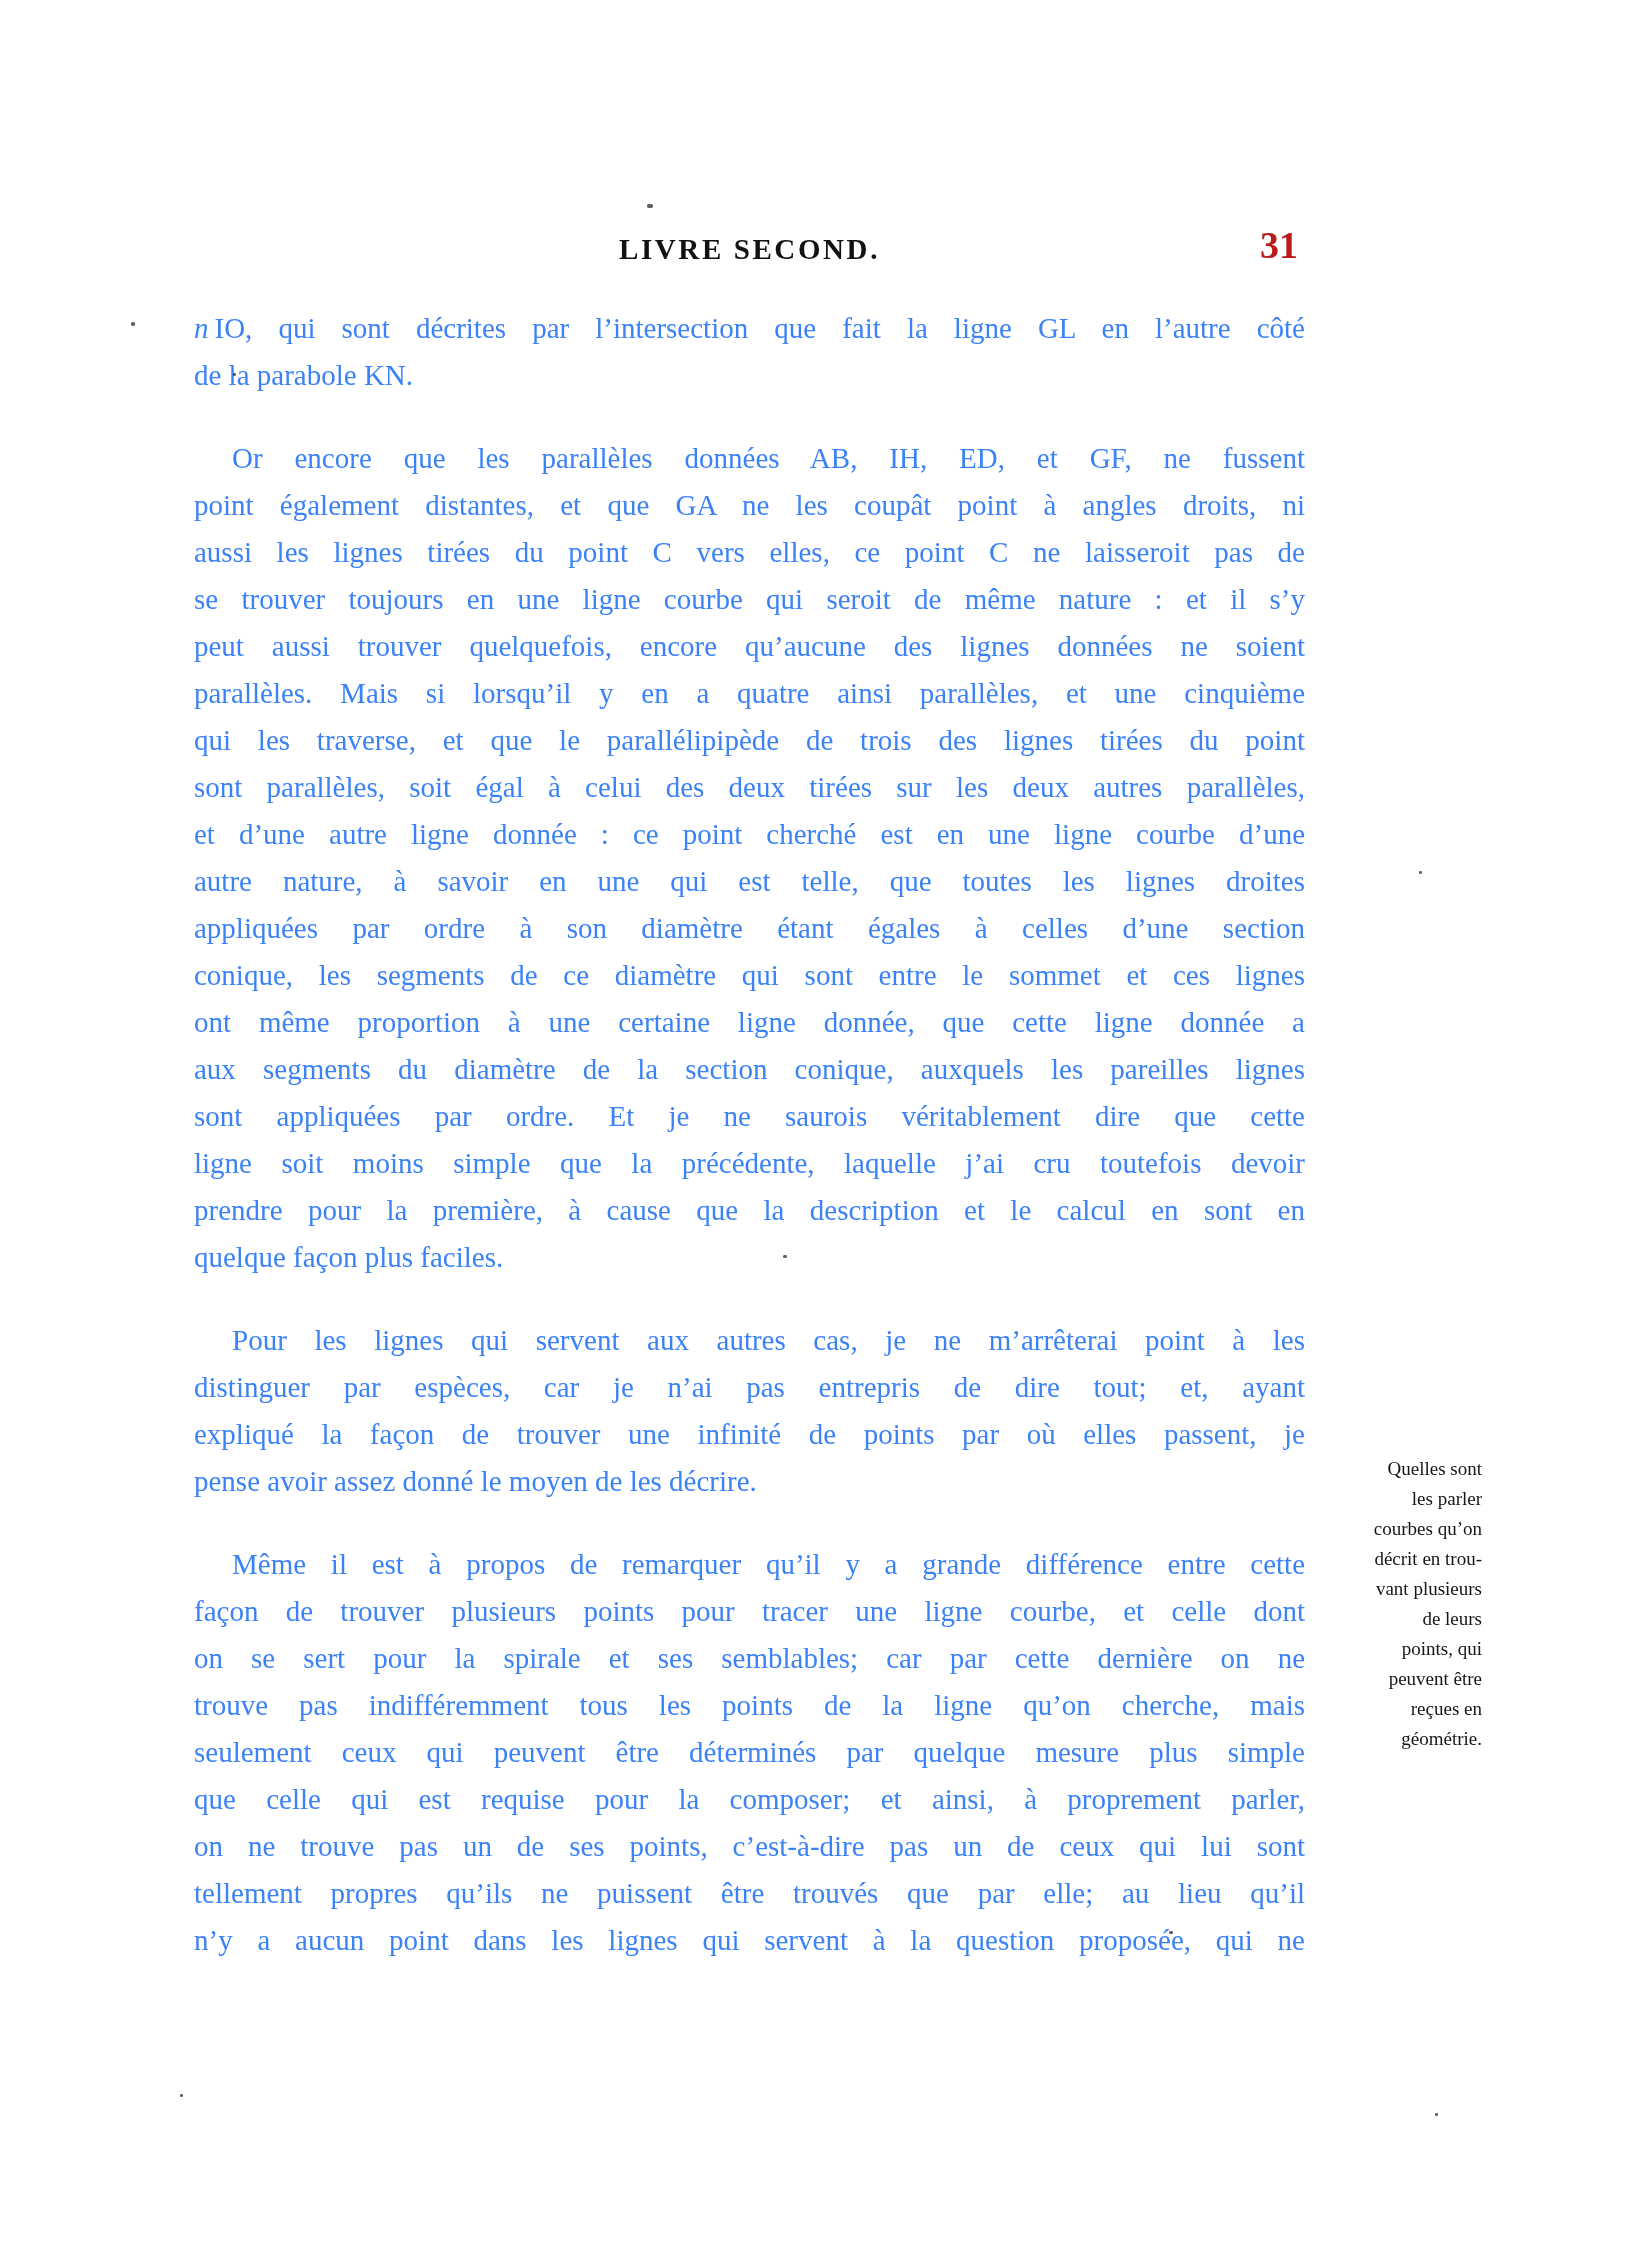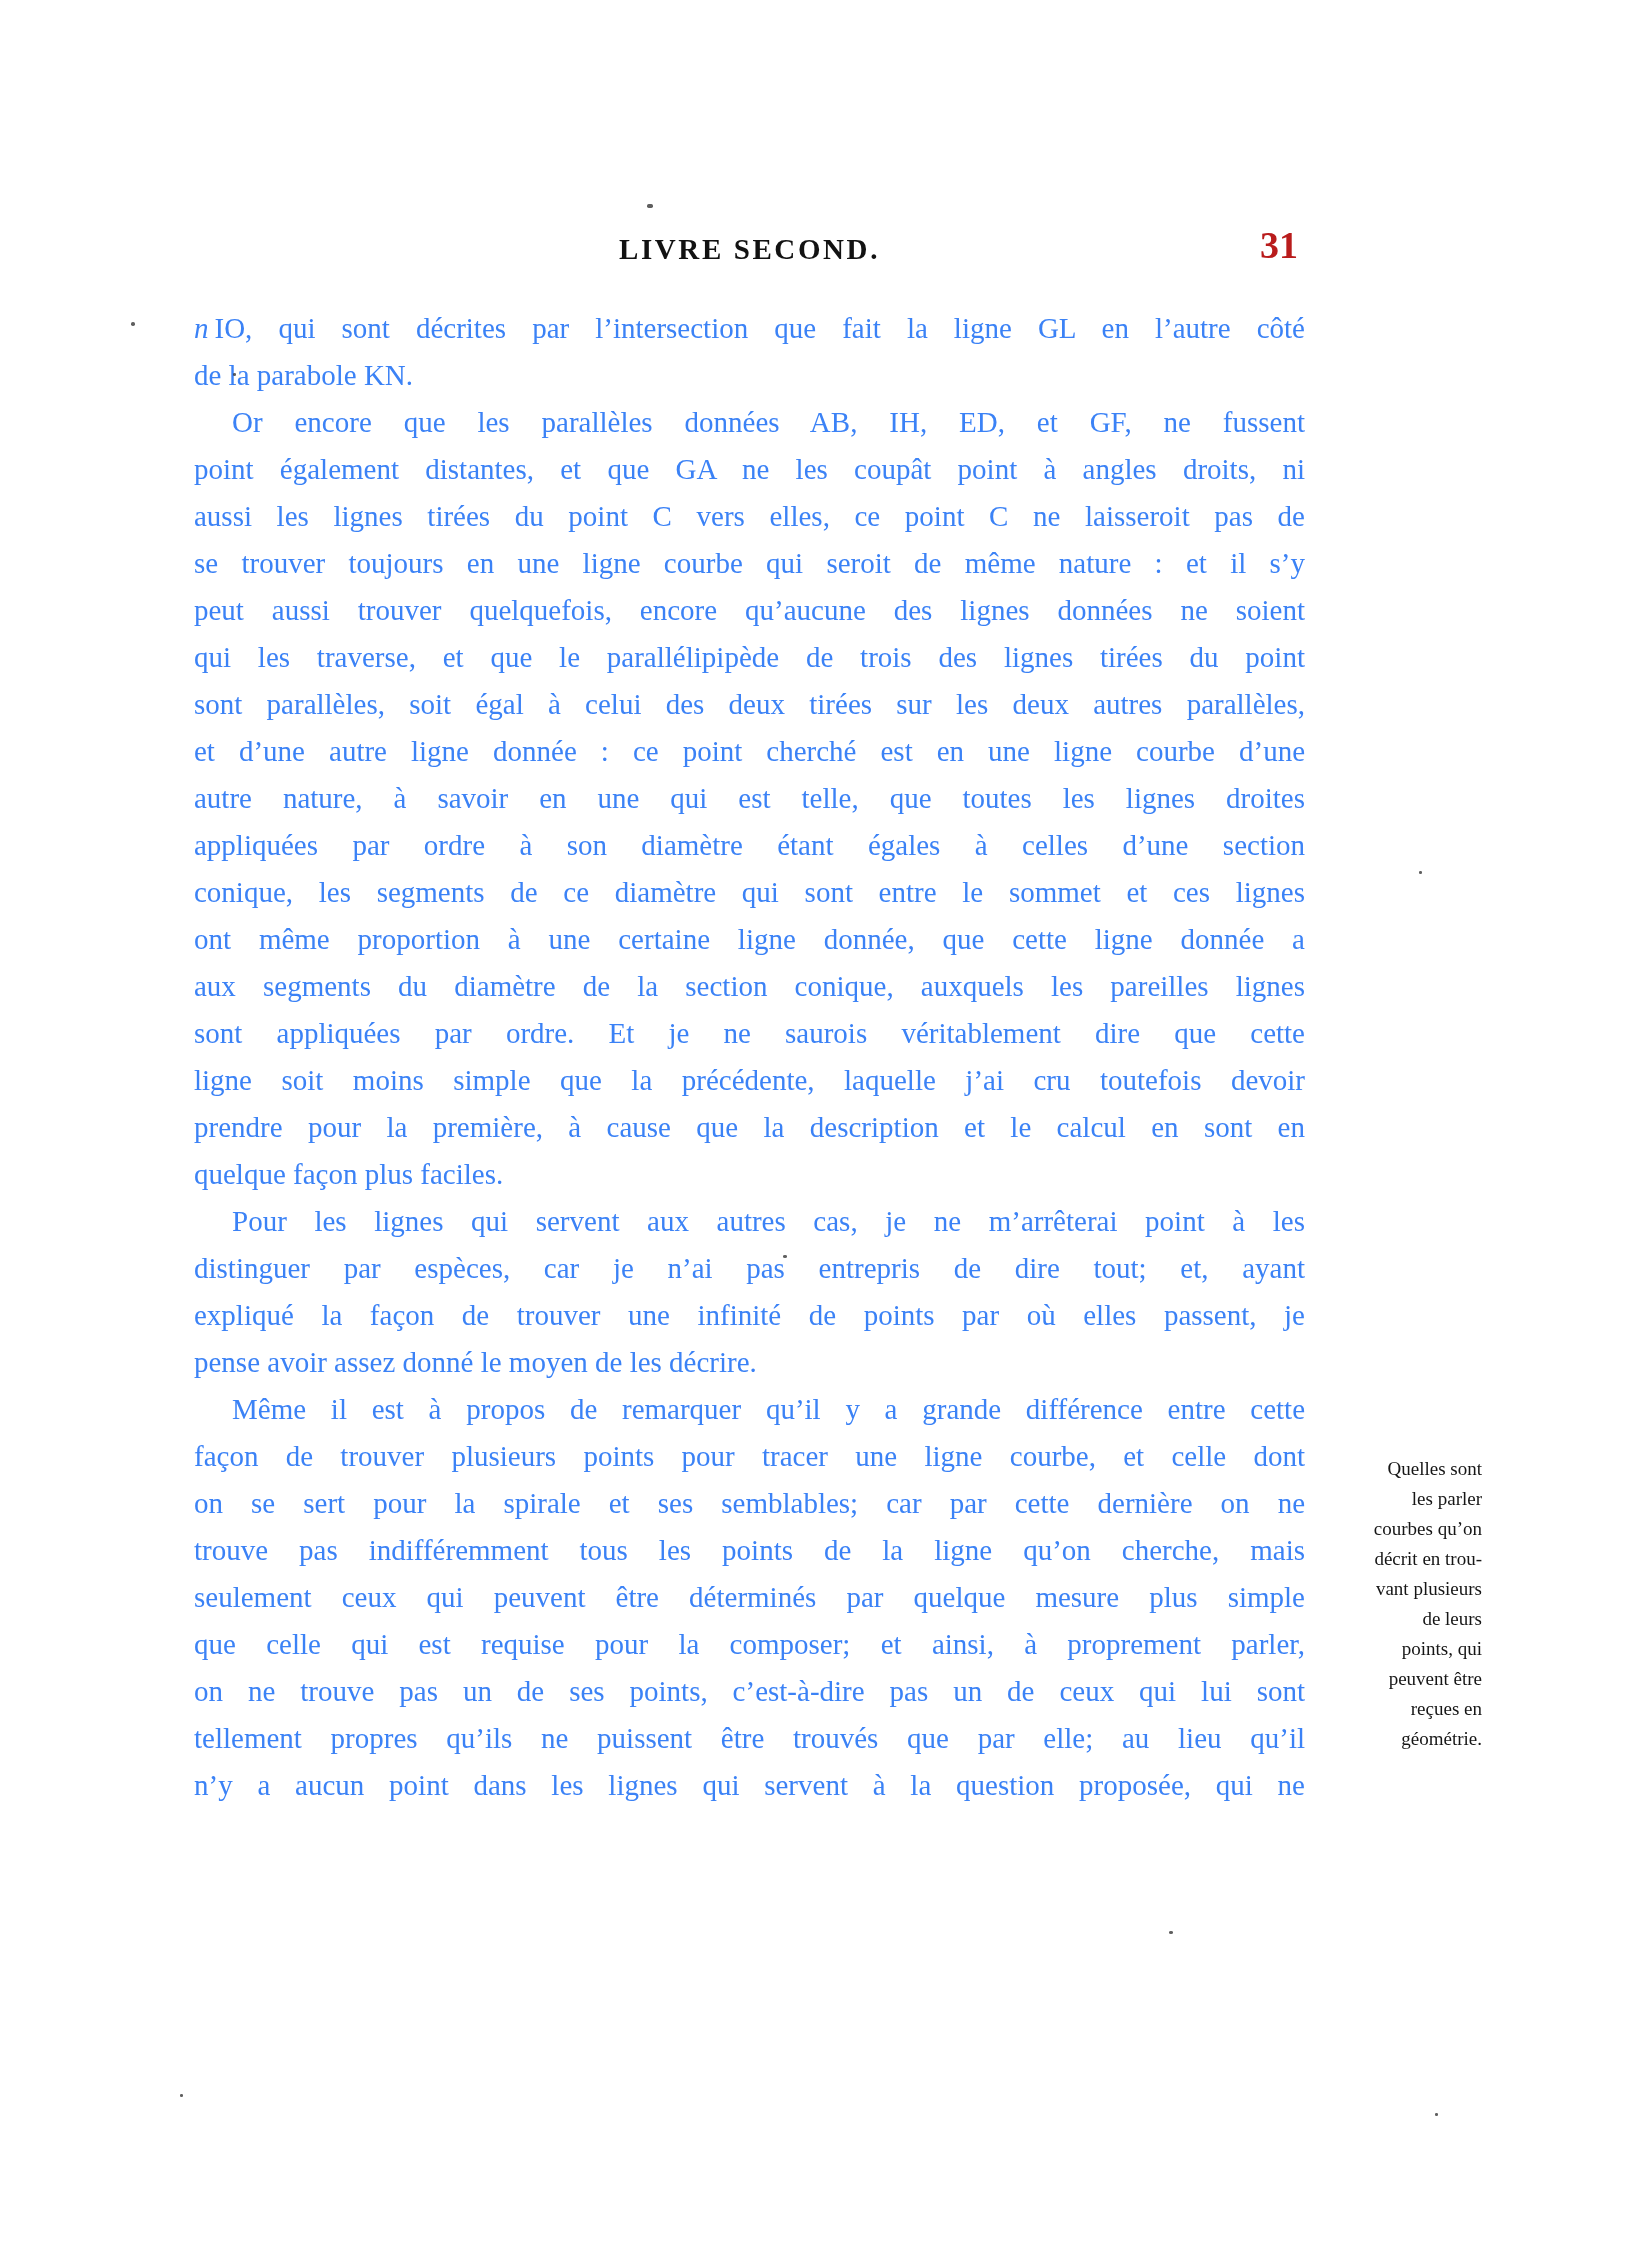--- a/index.html
+++ b/index.html
@@ -56,20 +56,21 @@
     text-align: justify;
     text-align-last: justify;
     height: 47px;
     overflow: visible;
   }
   .line.para-end {
     text-align-last: left;
   }
   .line.indent {
     text-indent: 38px;
+    margin-top: 36px;
   }
   .ital {
     font-style: italic;
     margin-right: 6px;
   }
   .margin-note {
     position: absolute;
     left: 1316px;
     top: 1454px;
     width: 166px;
@@ -112,20 +113,21 @@
       <div class="line"><span class="ital">n</span><span>IO, qui sont décrites par l’intersection que fait la ligne GL en l’autre côté</span></div>
       <div class="line para-end">de la parabole KN.</div>
     </div>
 
     <div>
       <div class="line indent">Or encore que les parallèles données AB, IH, ED, et GF, ne fussent</div>
       <div class="line">point également distantes, et que GA ne les coupât point à angles droits, ni</div>
       <div class="line">aussi les lignes tirées du point C vers elles, ce point C ne laisseroit pas de</div>
       <div class="line">se trouver toujours en une ligne courbe qui seroit de même nature : et il s’y</div>
       <div class="line">peut aussi trouver quelquefois, encore qu’aucune des lignes données ne soient</div>
+      <div class="line">parallèles. Mais si lorsqu’il y en a quatre ainsi parallèles, et une cinquième</div>
       <div class="line">qui les traverse, et que le parallélipipède de trois des lignes tirées du point</div>
       <div class="line">sont parallèles, soit égal à celui des deux tirées sur les deux autres parallèles,</div>
       <div class="line">et d’une autre ligne donnée : ce point cherché est en une ligne courbe d’une</div>
       <div class="line">autre nature, à savoir en une qui est telle, que toutes les lignes droites</div>
       <div class="line">appliquées par ordre à son diamètre étant égales à celles d’une section</div>
       <div class="line">conique, les segments de ce diamètre qui sont entre le sommet et ces lignes</div>
       <div class="line">ont même proportion à une certaine ligne donnée, que cette ligne donnée a</div>
       <div class="line">aux segments du diamètre de la section conique, auxquels les pareilles lignes</div>
       <div class="line">sont appliquées par ordre. Et je ne saurois véritablement dire que cette</div>
       <div class="line">ligne soit moins simple que la précédente, laquelle j’ai cru toutefois devoir</div>

